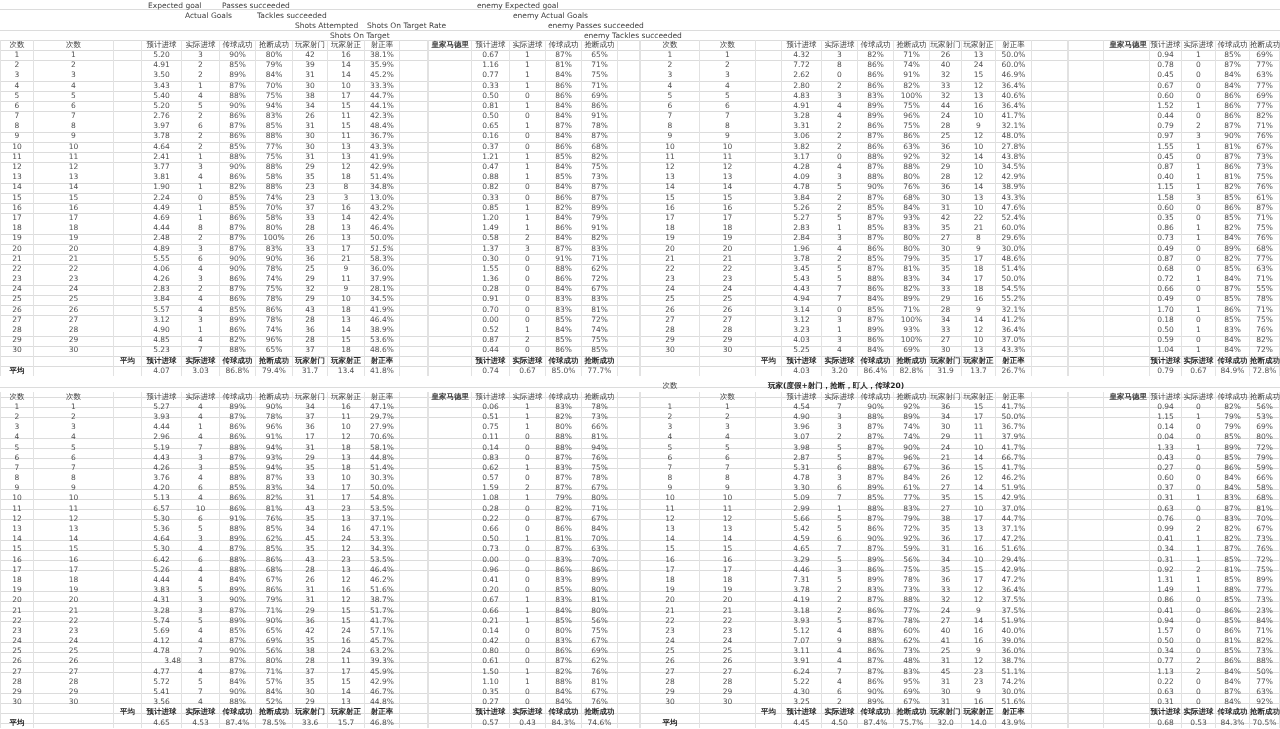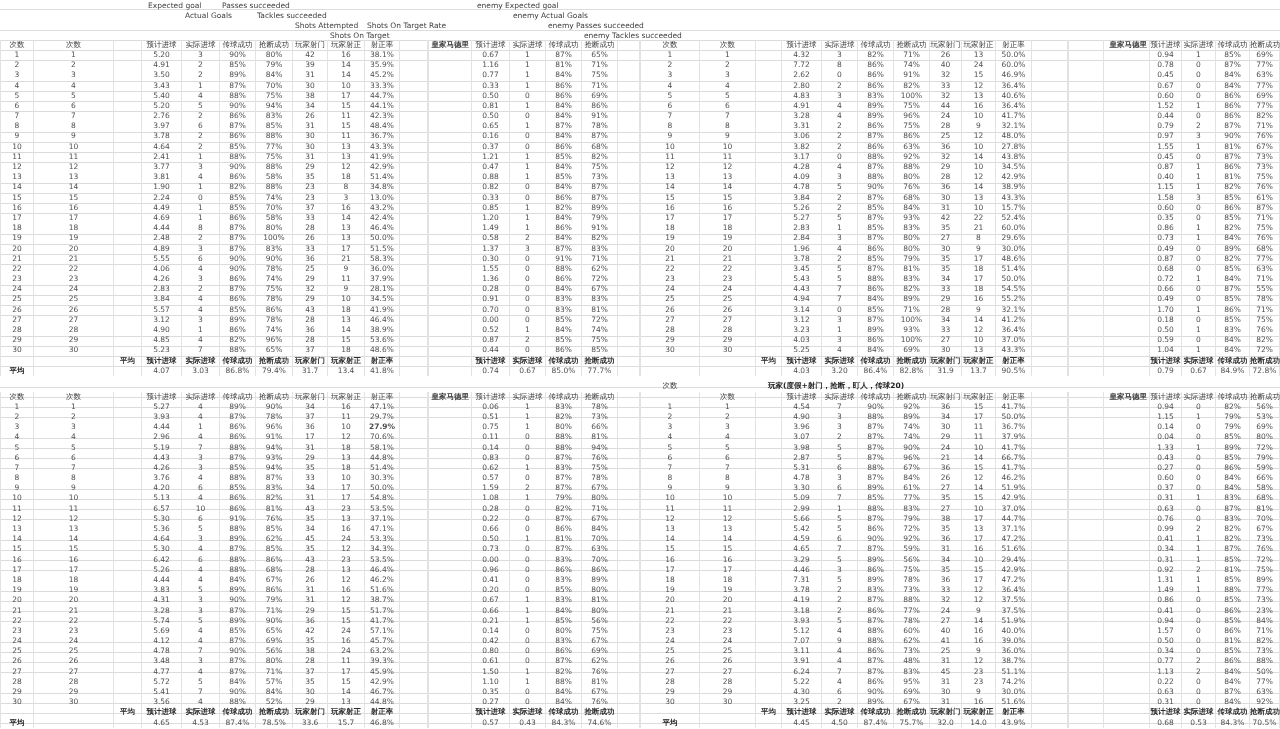--- a/index.html
+++ b/index.html
@@ -304,21 +304,21 @@
       <div class="tr">
         <span class="td" style="width: 34px;">20</span>
         <span class="td" style="width: 80px;">20</span>
         <span class="td" style="width: 28px;"></span>
         <span class="td" style="width: 40px;">4.89</span>
         <span class="td" style="width: 38px;">3</span>
         <span class="td" style="width: 36px;">87%</span>
         <span class="td" style="width: 37px;">83%</span>
         <span class="td" style="width: 35px;">33</span>
         <span class="td" style="width: 37px;">17</span>
-        <span class="td" style="width: 35px;">51.5%</span>
+        <span class="td" style="width: 35px; font-style: italic;">51.5%</span>
         <span class="td" style="width: 28px;"></span>
       </div>
       <div class="tr">
         <span class="td" style="width: 34px;">21</span>
         <span class="td" style="width: 80px;">21</span>
         <span class="td" style="width: 28px;"></span>
         <span class="td" style="width: 40px;">5.55</span>
         <span class="td" style="width: 38px;">6</span>
         <span class="td" style="width: 36px;">90%</span>
         <span class="td" style="width: 37px;">90%</span>
@@ -949,21 +949,21 @@
       <div class="tr">
         <span class="td" style="width: 60px;">16</span>
         <span class="td" style="width: 56px;">16</span>
         <span class="td" style="width: 26px;"></span>
         <span class="td" style="width: 40px;">5.26</span>
         <span class="td" style="width: 36px;">2</span>
         <span class="td" style="width: 36px;">85%</span>
         <span class="td" style="width: 36px;">84%</span>
         <span class="td" style="width: 32px;">31</span>
         <span class="td" style="width: 34px;">10</span>
-        <span class="td" style="width: 36px;">15.7%</span>
+        <span class="td" style="width: 36px;">47.6%</span>
         <span class="td" style="width: 36px;"></span>
       </div>
       <div class="tr">
         <span class="td" style="width: 60px;">17</span>
         <span class="td" style="width: 56px;">17</span>
         <span class="td" style="width: 26px;"></span>
         <span class="td" style="width: 40px;">5.27</span>
         <span class="td" style="width: 36px;">5</span>
         <span class="td" style="width: 36px;">87%</span>
         <span class="td" style="width: 36px;">93%</span>
@@ -1157,21 +1157,21 @@
       <div class="tr fv">
         <span class="td" style="width: 60px;"></span>
         <span class="td" style="width: 56px;"></span>
         <span class="td" style="width: 26px;"></span>
         <span class="td" style="width: 40px;">4.03</span>
         <span class="td" style="width: 36px;">3.20</span>
         <span class="td" style="width: 36px;">86.4%</span>
         <span class="td" style="width: 36px;">82.8%</span>
         <span class="td" style="width: 32px;">31.9</span>
         <span class="td" style="width: 34px;">13.7</span>
-        <span class="td" style="width: 36px;">90.5%</span>
+        <span class="td" style="width: 36px;">26.7%</span>
         <span class="td" style="width: 36px;"></span>
       </div>
     </div>
     <div class="tbl" style="left: 1068px; top: 39.8px;">
       <div class="tr hdr">
         <span class="td" style="width: 36px;"></span>
         <span class="td b right" style="width: 46px;">皇家马德里</span>
         <span class="td" style="width: 32px;">预计进球</span>
         <span class="td" style="width: 34px;">实际进球</span>
         <span class="td" style="width: 34px;">传球成功</span>
@@ -1479,21 +1479,21 @@
       <div class="tr">
         <span class="td" style="width: 34px;">3</span>
         <span class="td" style="width: 80px;">3</span>
         <span class="td" style="width: 28px;"></span>
         <span class="td" style="width: 40px;">4.44</span>
         <span class="td" style="width: 38px;">1</span>
         <span class="td" style="width: 36px;">86%</span>
         <span class="td" style="width: 37px;">96%</span>
         <span class="td" style="width: 35px;">36</span>
         <span class="td" style="width: 37px;">10</span>
-        <span class="td" style="width: 35px; font-weight: bold;">27.9%</span>
+        <span class="td" style="width: 35px;">27.9%</span>
         <span class="td" style="width: 28px;"></span>
       </div>
       <div class="tr">
         <span class="td" style="width: 34px;">4</span>
         <span class="td" style="width: 80px;">4</span>
         <span class="td" style="width: 28px;"></span>
         <span class="td" style="width: 40px;">2.96</span>
         <span class="td" style="width: 38px;">4</span>
         <span class="td" style="width: 36px;">86%</span>
         <span class="td" style="width: 37px;">91%</span>
@@ -1772,21 +1772,21 @@
         <span class="td" style="width: 37px;">56%</span>
         <span class="td" style="width: 35px;">38</span>
         <span class="td" style="width: 37px;">24</span>
         <span class="td" style="width: 35px;">63.2%</span>
         <span class="td" style="width: 28px;"></span>
       </div>
       <div class="tr">
         <span class="td" style="width: 34px;">26</span>
         <span class="td" style="width: 80px;">26</span>
         <span class="td" style="width: 28px;"></span>
-        <span class="td" style="width: 40px;">3.48</span>
+        <span class="td" style="width: 40px; text-align: right;">3.48</span>
         <span class="td" style="width: 38px;">3</span>
         <span class="td" style="width: 36px;">87%</span>
         <span class="td" style="width: 37px;">80%</span>
         <span class="td" style="width: 35px;">28</span>
         <span class="td" style="width: 37px;">11</span>
         <span class="td" style="width: 35px;">39.3%</span>
         <span class="td" style="width: 28px;"></span>
       </div>
       <div class="tr">
         <span class="td" style="width: 34px;">27</span>

